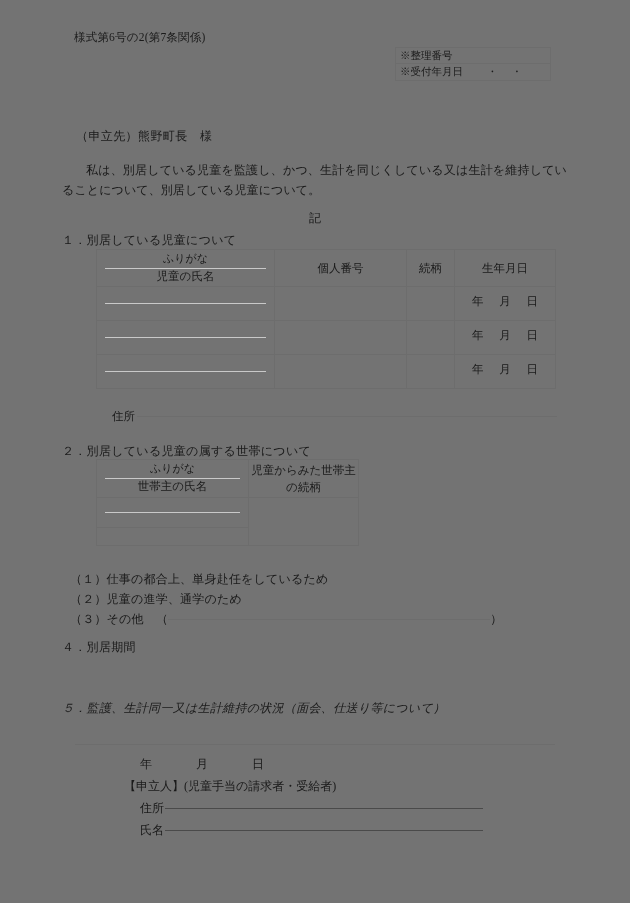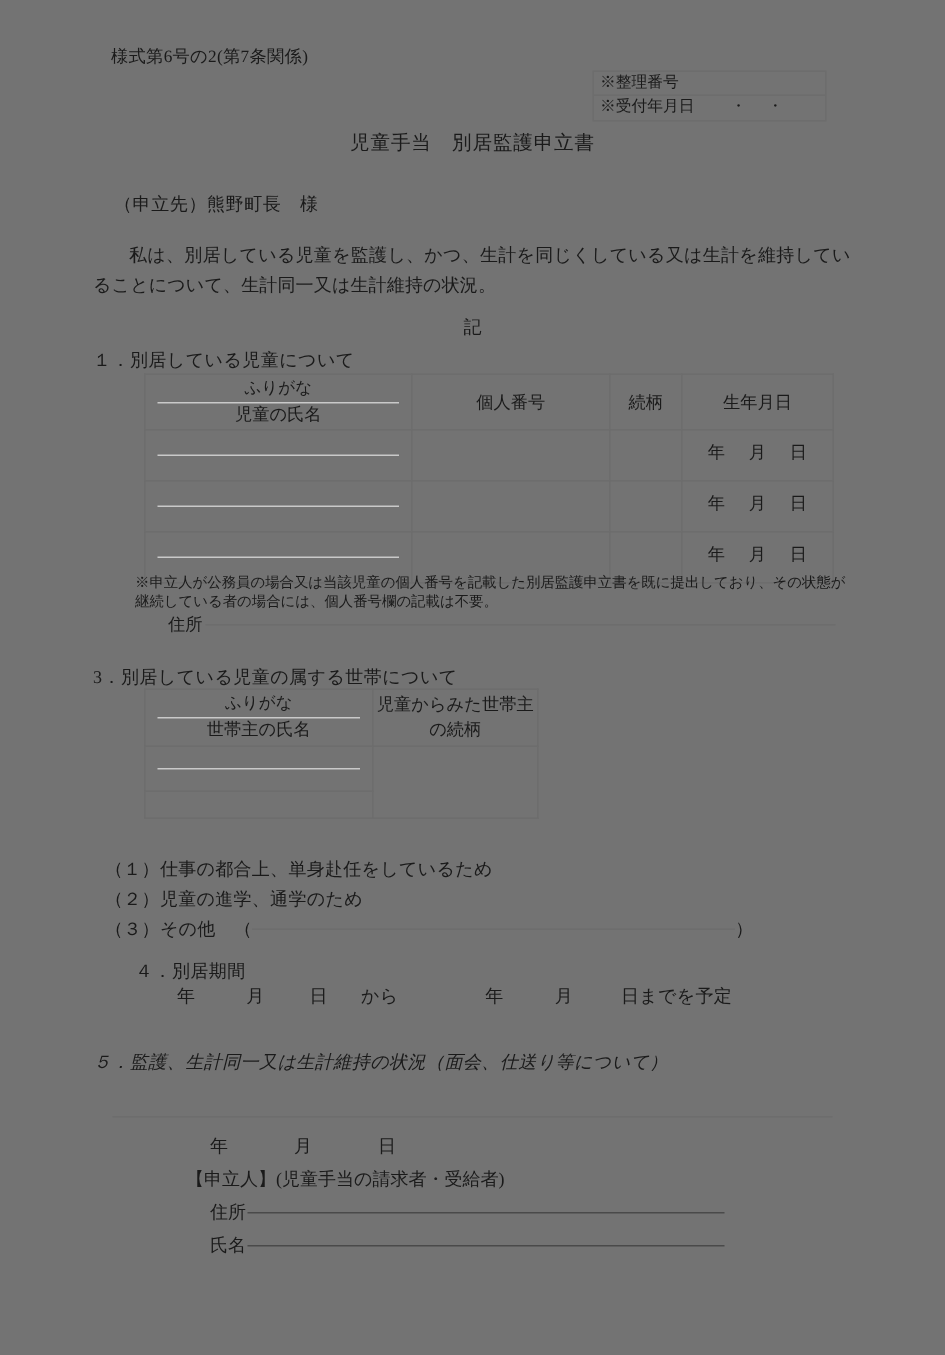--- a/index.html
+++ b/index.html
@@ -343,25 +343,24 @@
   <div class="admin-box">
     <div class="admin-row top">
       <span>※整理番号</span>
     </div>
     <div class="admin-row">
       <span>※受付年月日</span>
       <span class="admin-dots">・・</span>
     </div>
   </div>
 
-  <div class="doc-title">児童手当　別居監護申立書</div>
 
   <div class="addressee">（申立先）熊野町長　様</div>
 
-  <div class="intro">私は、別居している児童を監護し、かつ、生計を同じくしている又は生計を維持していることについて、生計同一又は生計維持の状況。</div>
+  <div class="intro">私は、別居している児童を監護し、かつ、生計を同じくしている又は生計を維持していることについて、別居している児童について。</div>
 
   <div class="kiji">記</div>
 
   <div class="sec-head" style="left:62px; top:232px;">１．別居している児童について</div>
 
   <table class="tbl1">
     <tbody>
         <tr>
       <td class="c-name hdr-name">
         <span class="furi">ふりがな</span>
@@ -462,27 +461,26 @@
         <div class="ymd">
           <span>年</span>
           <span>月</span>
           <span>日</span>
         </div>
       </td>
     </tr>
   </tbody>
     </table>
 
-  <div class="note">※申立人が公務員の場合又は当該児童の個人番号を記載した別居監護申立書を既に提出しており、その状態が継続している者の場合には、個人番号欄の記載は不要。</div>
 
   <div class="addr-line">
     <span>住所</span><span class="rule"></span>
   </div>
 
-  <div class="sec-head" style="left:62px; top:443px;">3．別居している児童の属する世帯について</div>
+  <div class="sec-head" style="left:62px; top:443px;">２．別居している児童の属する世帯について</div>
 
   <table class="tbl2">
     <tbody>
         <tr>
       <td class="h-name hdr2">
         <span class="furi">ふりがな</span>
         <span class="splitline"></span>
         <span class="nm">世帯主の氏名</span>
       </td>
       <td class="h-rel hdr2-rel">
@@ -501,24 +499,21 @@
     </tr>
   </tbody>
     </table>
 
   <div class="opt" style="left:70px; top:571px;">（１）仕事の都合上、単身赴任をしているため</div>
   <div class="opt" style="left:70px; top:591px;">（２）児童の進学、通学のため</div>
   <div class="opt" style="left:70px; top:611px;">
     <span>（３）その他　（</span><span class="blank-rule"></span><span>）</span>
   </div>
 
-  <div class="sec-head" style="left:62px; top:639px;margin-left:28px;">４．別居期間</div>
-  <div class="period">
-    <span class="g-in">年</span><span class="sp1"></span><span>月</span><span class="sp2"></span><span>日</span><span class="sp3"></span><span>から</span><span class="sp4"></span><span>年</span><span class="sp5"></span><span>月</span><span class="sp6"></span><span>日までを予定</span>
-  </div>
+  <div class="sec-head" style="left:62px; top:639px;">４．別居期間</div>
 
   <div class="sec-head" style="left:62px; top:700px;font-style:italic;">５．監護、生計同一又は生計維持の状況（面会、仕送り等について）</div>
   <div class="long-rule"></div>
 
   <div class="sig-date">
     <span>年</span><span class="g1"></span><span>月</span><span class="g2"></span><span>日</span>
   </div>
   <div class="sig-head">【申立人】(児童手当の請求者・受給者)</div>
   <div class="sig-field f-addr">
     <span>住所</span><span class="rule"></span>

